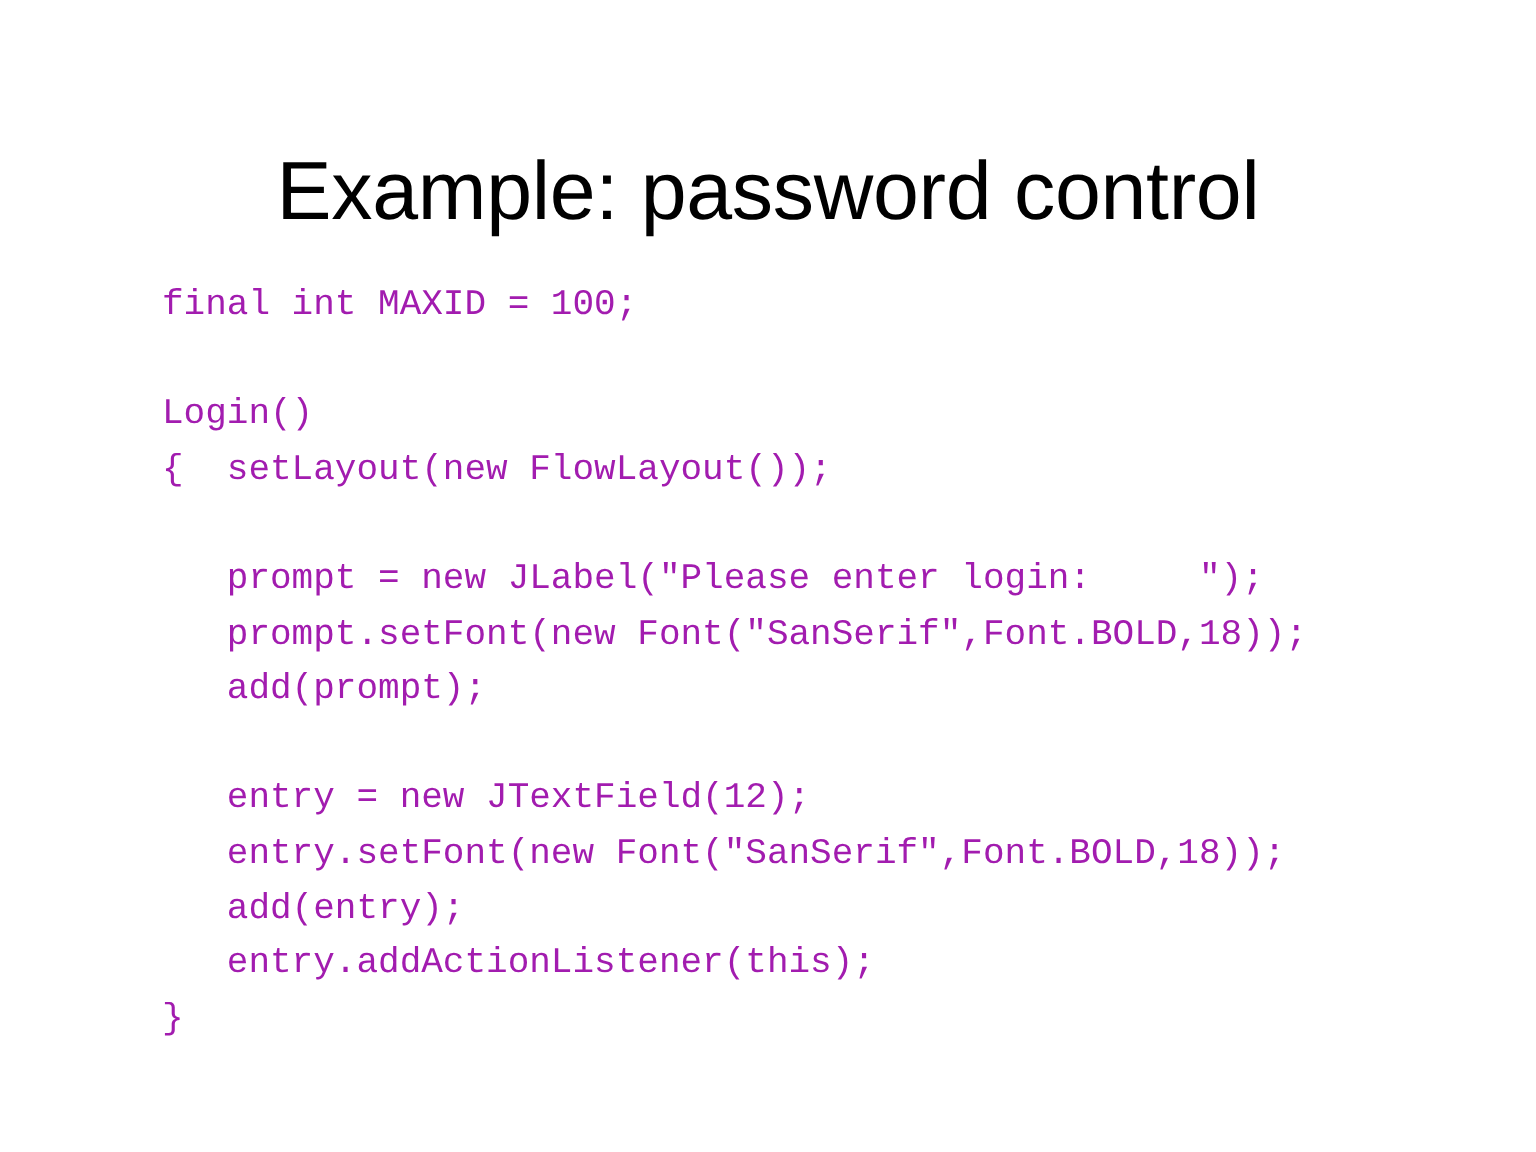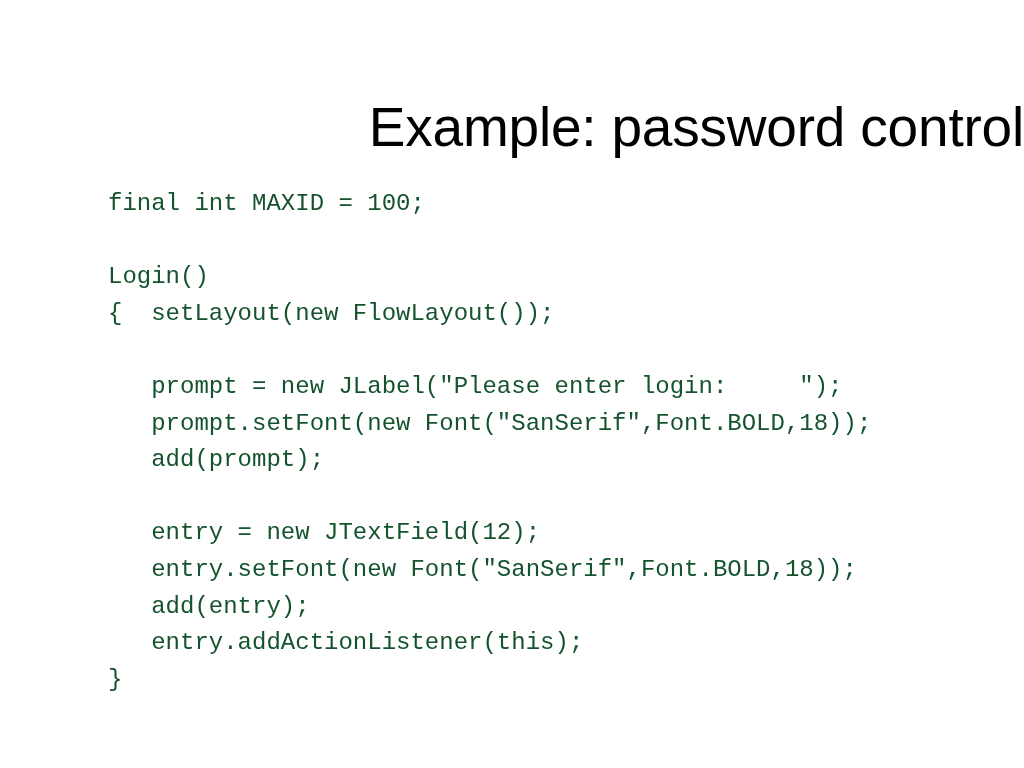--- a/index.html
+++ b/index.html
@@ -23,40 +23,40 @@
     height: 768px;
     background: #ffffff;
   }
 
   
   .slide-title {
     position: absolute;
     left: 0;
     top: 57px;
     width: 1024px;
-    text-align: right;
+    text-align: center;
     font-family: "Liberation Sans", sans-serif;
     font-weight: 400;
     font-size: 55px;
     line-height: 66px;
     letter-spacing: -0.2px;
     color: #000000;
     white-space: nowrap;
   }
 
   
   .code-block {
     position: absolute;
     left: 108px;
     top: 186px;
     width: 860px;
     font-family: "Liberation Mono", "DejaVu Sans Mono", monospace;
     font-size: 24px;
     line-height: 36.6px;
-    color: #14532d;
+    color: #a21caf;
     white-space: pre;
     tab-size: 3;
   }
   .code-line {
     display: block;
     height: 36.6px;
     white-space: pre;
   }
   .code-line.blank {
     

